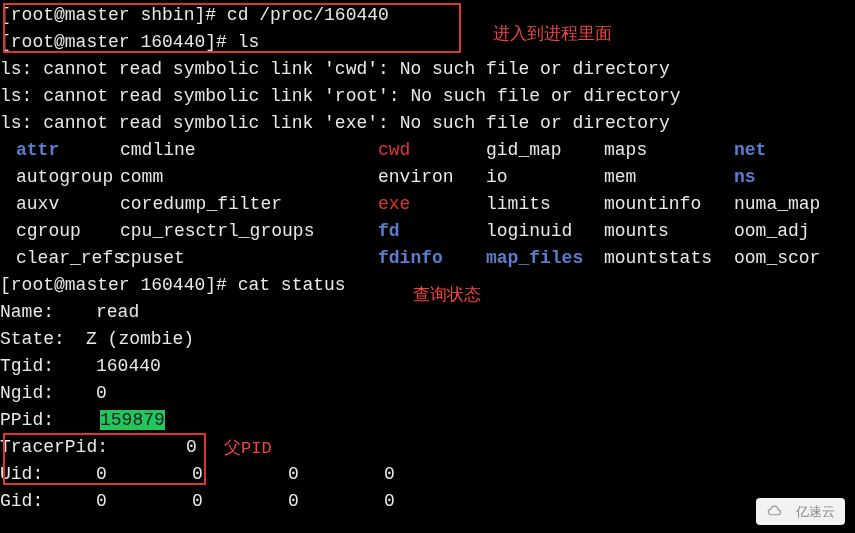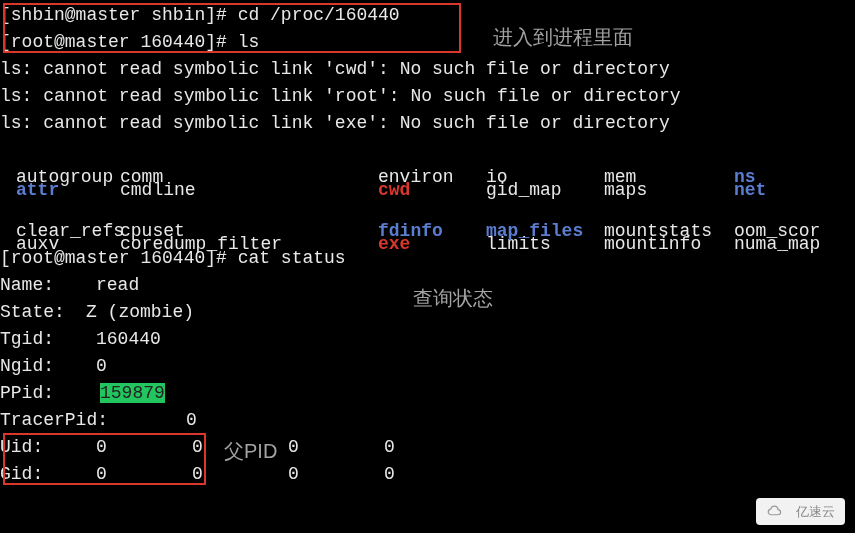--- a/index.html
+++ b/index.html
@@ -12,25 +12,25 @@
       width: 855px;
       height: 533px;
       overflow: hidden;
       position: relative;
       white-space: nowrap;
     }
     .term { padding: 2px 0 0 0; }
     .row { height: 27px; }
     .white { color: #e8e8e8; }
     .blue { color: #5a7dcf; font-weight: 600; }
-    .red { color: #d9372b; font-weight: 700; margin-top: 40px; }
+    .red { color: #d9372b; font-weight: 400; }
     .annot {
-      color: #a3a3a3;
-      font-family: Liberation Sans, sans-serif;
-      font-size: 20px;
+      color: #ef4444;
+      font-family: Liberation Mono, monospace;
+      font-size: 17px;
       position: absolute;
     }
     .box1 {
       position: absolute;
       left: 3px; top: 3px;
       width: 458px; height: 50px;
       border: 2px solid #d9372b;
       pointer-events: none;
     }
     .box2 {
@@ -62,39 +62,42 @@
       display: flex; align-items: center; gap: 12px;
     }
     .watermark svg { width: 18px; height: 14px; }
   </style>
 </head>
 <body>
 
 <div class="term">
 
   <div class="row">
-    <span class="white">[shbin@master shbin]# </span><span class="white">cd /proc/160440</span>
+    <span class="white">[root@master shbin]# </span><span class="white">cd /proc/160440</span>
   </div>
 
   <div class="row">
     <span class="white">[root@master 160440]# </span><span class="white">ls</span>
   </div>
 
   <div class="row"><span class="white">ls: cannot read symbolic link 'cwd': No such file or directory</span></div>
   <div class="row"><span class="white">ls: cannot read symbolic link 'root': No such file or directory</span></div>
   <div class="row"><span class="white">ls: cannot read symbolic link 'exe': No such file or directory</span></div>
 
   <div class="row">
     <span class="col c1 blue">attr</span><span class="col c2 white">cmdline</span><span class="col c3 red">cwd</span><span class="col c4 white">gid_map</span><span class="col c5 white">maps</span><span class="blue">net</span>
   </div>
   <div class="row">
     <span class="col c1 white">autogroup</span><span class="col c2 white">comm</span><span class="col c3 white">environ</span><span class="col c4 white">io</span><span class="col c5 white">mem</span><span class="blue">ns</span>
   </div>
   <div class="row">
     <span class="col c1 white">auxv</span><span class="col c2 white">coredump_filter</span><span class="col c3 red">exe</span><span class="col c4 white">limits</span><span class="col c5 white">mountinfo</span><span class="white">numa_map</span>
+  </div>
+  <div class="row">
+    <span class="col c1 white">cgroup</span><span class="col c2 white">cpu_resctrl_groups</span><span class="col c3 blue">fd</span><span class="col c4 white">loginuid</span><span class="col c5 white">mounts</span><span class="white">oom_adj</span>
   </div>
   <div class="row">
     <span class="col c1 white">clear_refs</span><span class="col c2 white">cpuset</span><span class="col c3 blue">fdinfo</span><span class="col c4 blue">map_files</span><span class="col c5 white">mountstats</span><span class="white">oom_scor</span>
   </div>
 
   <div class="row">
     <span class="white">[root@master 160440]# </span><span class="white">cat status</span>
   </div>
 
   <div class="row"><span class="white" style="display:inline-block;width:96px">Name:</span><span class="white">read</span></div>

